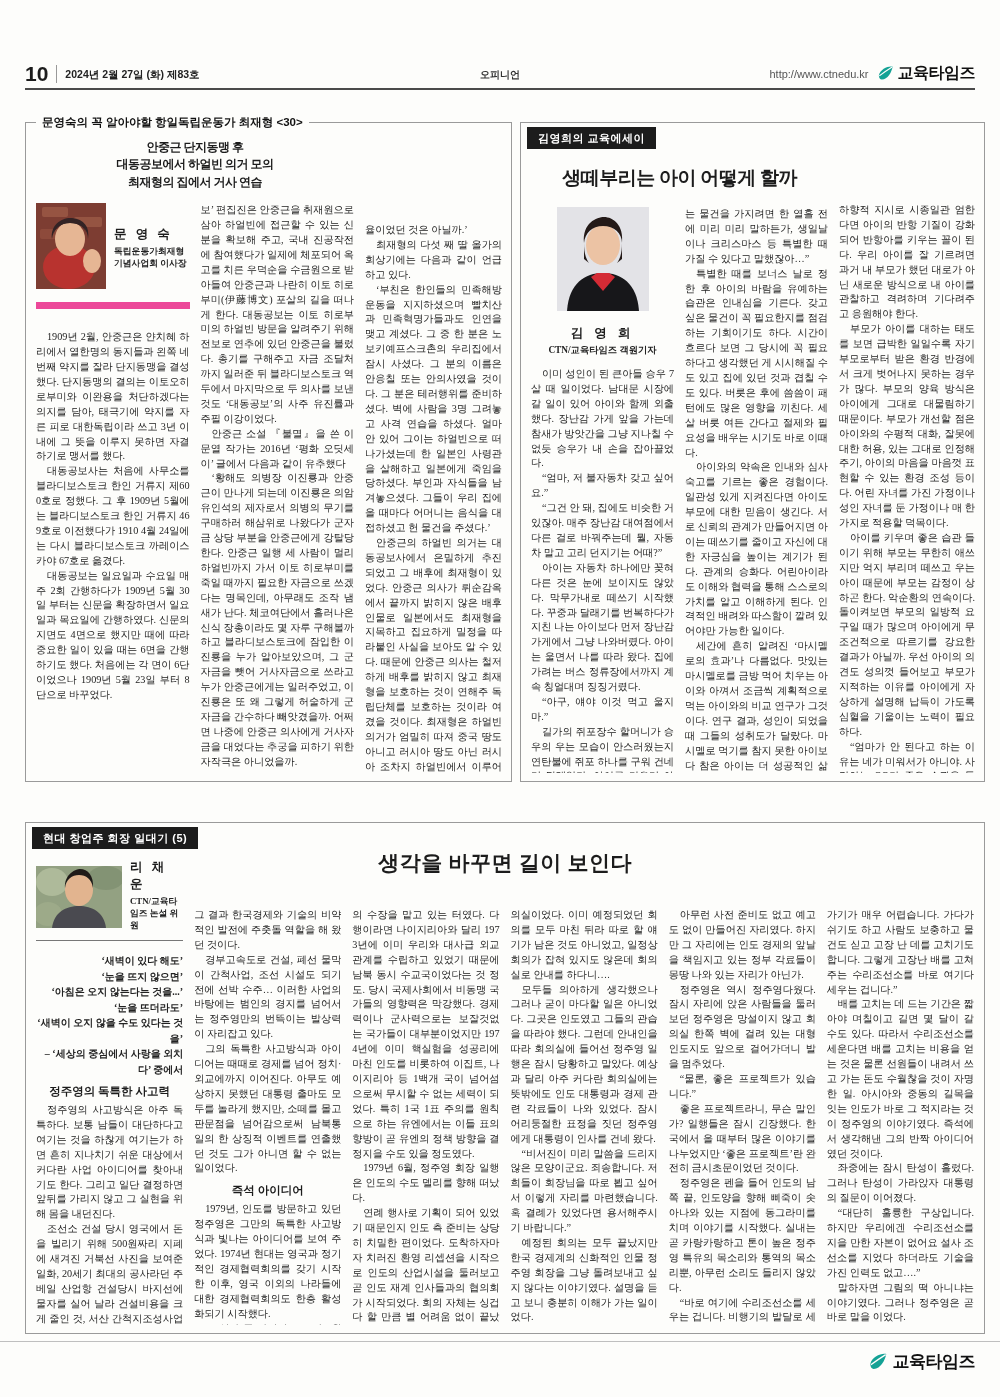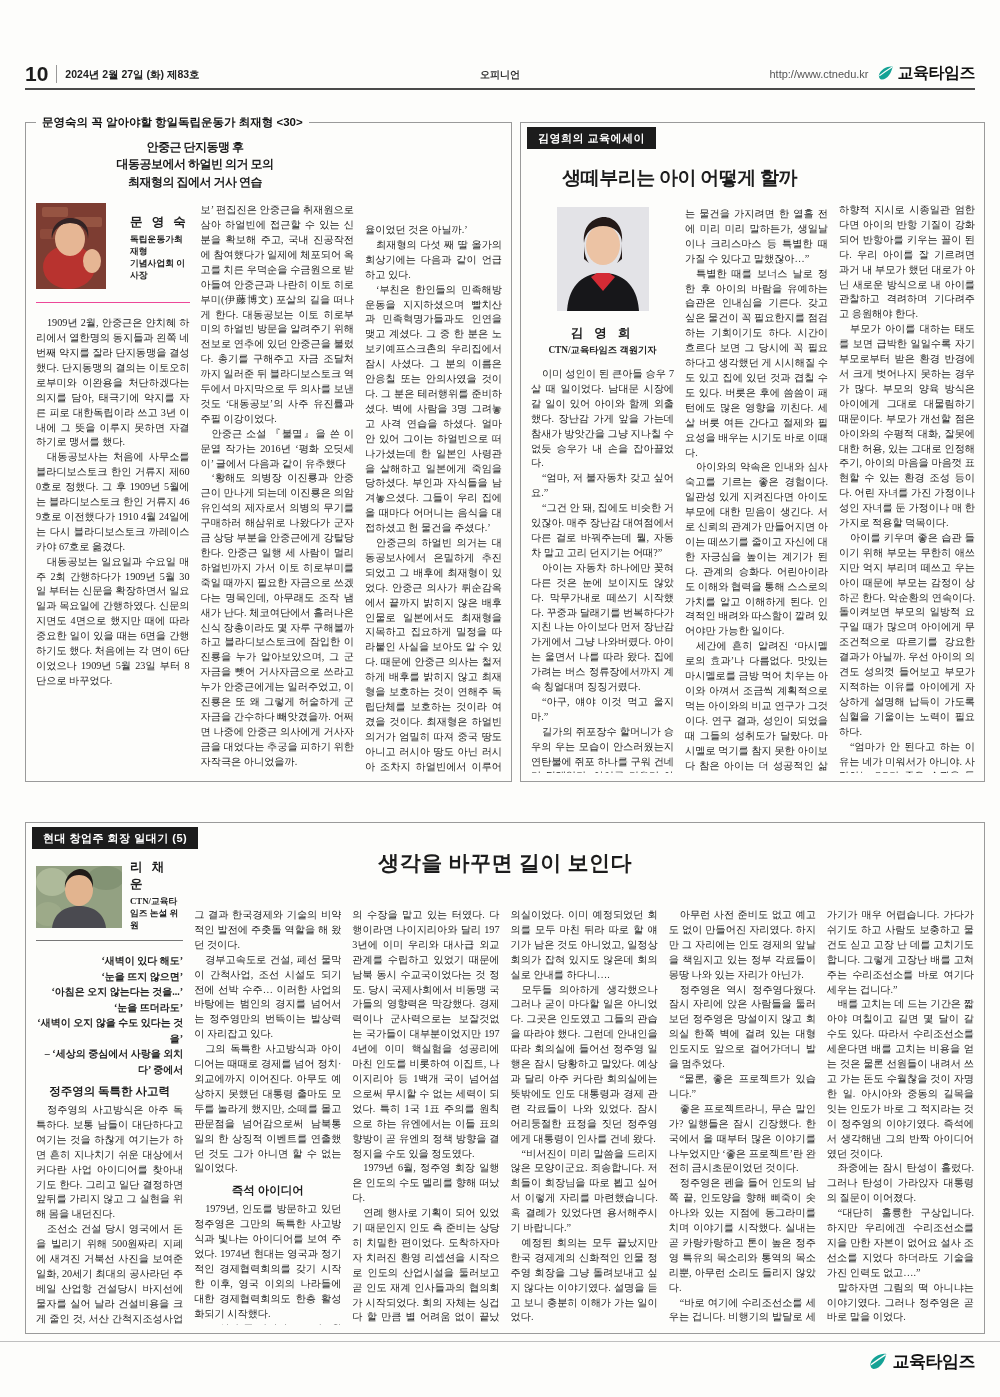--- a/index.html
+++ b/index.html
@@ -50,22 +50,22 @@
   
   .choi-content { position:absolute; top:14px; left:10px; right:9px; bottom:8px;
     display:flex; gap:11px; }
   .choi-pair { width:318px; flex:none; display:flex; flex-direction:column; }
   .hl-choi { text-align:center; font-weight:bold; font-size:12px; line-height:1.45;
     letter-spacing:-0.5px; margin:2px 0 12px; }
   .choi-pair-cols { display:flex; gap:11px; flex:1; min-height:0; }
   .choi-pair-cols .ncol { width:153.5px; flex:none; }
   .choi-col3 { flex:1; margin-top:86px; }
 
-  .author-choi { display:flex; gap:24px; align-items:center; border-bottom:1px solid #ec4899;
-    padding-bottom:9px; margin-bottom:13px; }
+  .author-choi { display:flex; gap:8px; align-items:center; border-bottom:7px solid #ec4899;
+    padding-bottom:9px; margin-bottom:21px; }
   .author-choi .nm { font-size:12.5px; font-weight:bold; letter-spacing:3px; margin-bottom:3px; }
   .author-choi .tt { font-size:8.8px; font-weight:bold; line-height:1.35; color:#222; }
   .photo-frame { flex:none; overflow:hidden; }
 
   
   .kim-content { position:absolute; top:34px; left:10px; right:9px; bottom:8px;
     display:flex; gap:11px; }
   .kim-pair { width:297px; flex:none; display:flex; flex-direction:column; }
   .hl-kim { text-align:center; font-weight:bold; font-size:19px; letter-spacing:-0.5px;
     margin:8px 0 16px; }

